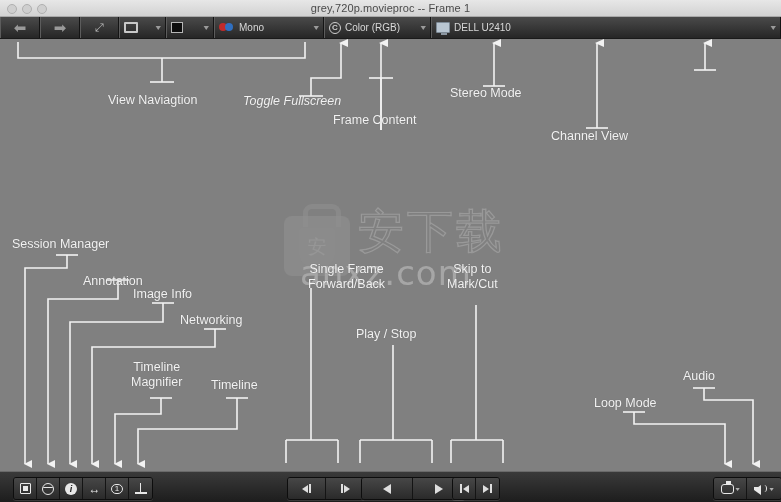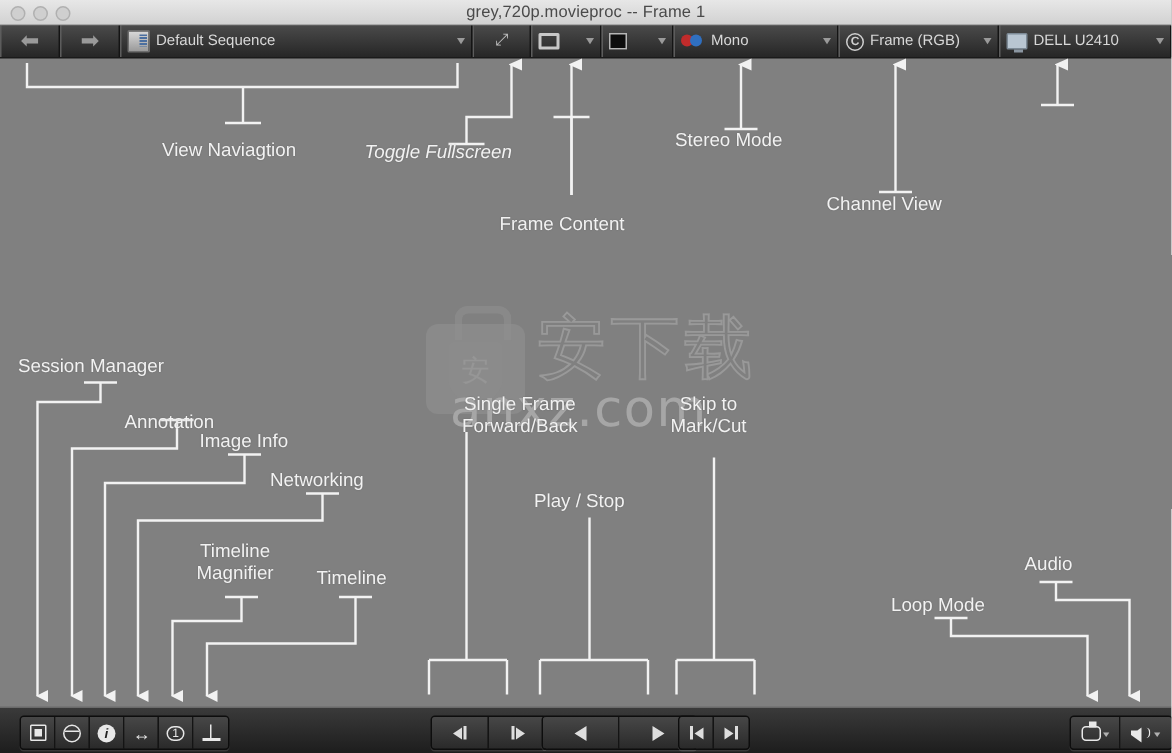--- a/index.html
+++ b/index.html
@@ -183,25 +183,20 @@
 
   <div class="toolbar">
 
     <div class="tb-btn tb-nav">
       <span class="tb-arrow">⬅</span>
     </div>
     <div class="tb-btn tb-nav">
       <span class="tb-arrow">➡</span>
     </div>
 
-    <div class="tb-combo" style="width:235px">
-      <span class="ico ico-seq"></span>
-      <span class="lbl">Default Sequence</span>
-      <span class="caret">▼</span>
-    </div>
 
     <div class="tb-btn" style="width:39px">
       <span class="ico ico-wrench">⤢</span>
     </div>
 
     <div class="tb-combo" style="width:47px">
       <span class="ico ico-frame"></span>
       <span class="caret">▼</span>
     </div>
 
@@ -214,21 +209,21 @@
       <span class="ico ico-stereo">
           <i class="l"></i>
           <i class="r"></i>
         </span>
       <span class="lbl">Mono</span>
       <span class="caret">▼</span>
     </div>
 
     <div class="tb-combo" style="width:107px">
       <span class="ico ico-rgb">C</span>
-      <span class="lbl">Frame (RGB)</span>
+      <span class="lbl">Color (RGB)</span>
       <span class="caret">▼</span>
     </div>
 
     <div class="tb-combo" style="flex:1">
       <span class="ico ico-monitor"></span>
       <span class="lbl">DELL U2410</span>
       <span class="caret">▼</span>
     </div>
   </div>
 
@@ -302,21 +297,21 @@
 
       <path d="M634,412 L634,424 L725,424 L725,464" marker-end="url(#arrDown)"></path>
       <path d="M623,412 L645,412"></path>
       <path d="M704,388 L704,400 L753,400 L753,464" marker-end="url(#arrDown)"></path>
       <path d="M693,388 L715,388"></path>
     </g>
   </svg>
 
   <div class="ann" style="left:108px;top:93px;">View Naviagtion</div>
   <div class="ann" style="left:243px;top:94px;font-style:italic;">Toggle Fullscreen</div>
-  <div class="ann" style="left:333px;top:142px;">Frame Content</div>
+  <div class="ann" style="left:333px;top:113px;">Frame Content</div>
   <div class="ann" style="left:450px;top:86px;">Stereo Mode</div>
   <div class="ann" style="left:551px;top:129px;">Channel View</div>
 
   <div class="ann" style="left:12px;top:237px;">Session Manager</div>
   <div class="ann" style="left:83px;top:262px;margin-top:12px;">Annotation</div>
   <div class="ann" style="left:133px;top:287px;">Image Info</div>
   <div class="ann" style="left:180px;top:313px;">Networking</div>
   <div class="ann" style="left:131px;top:360px;text-align:center;">Timeline
 Magnifier</div>
   <div class="ann" style="left:211px;top:378px;">Timeline</div>

